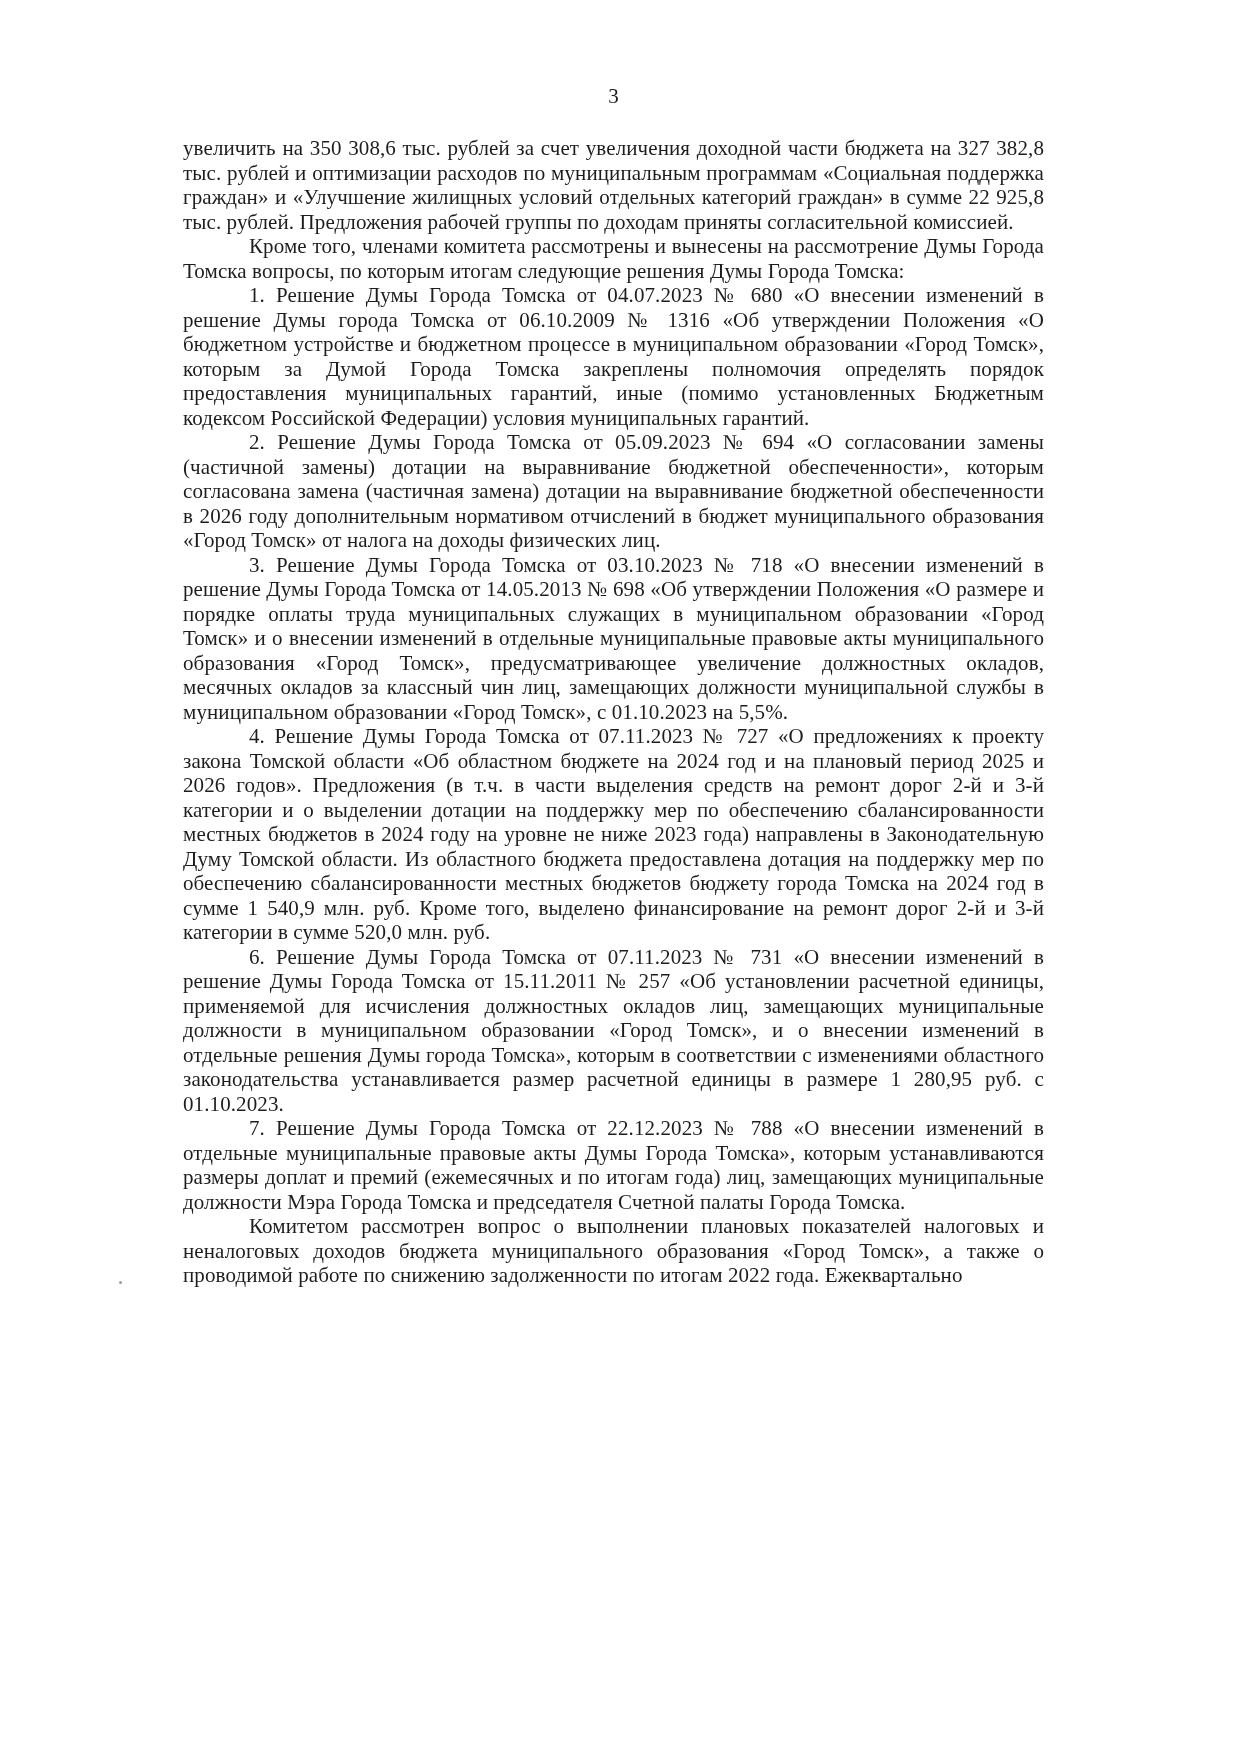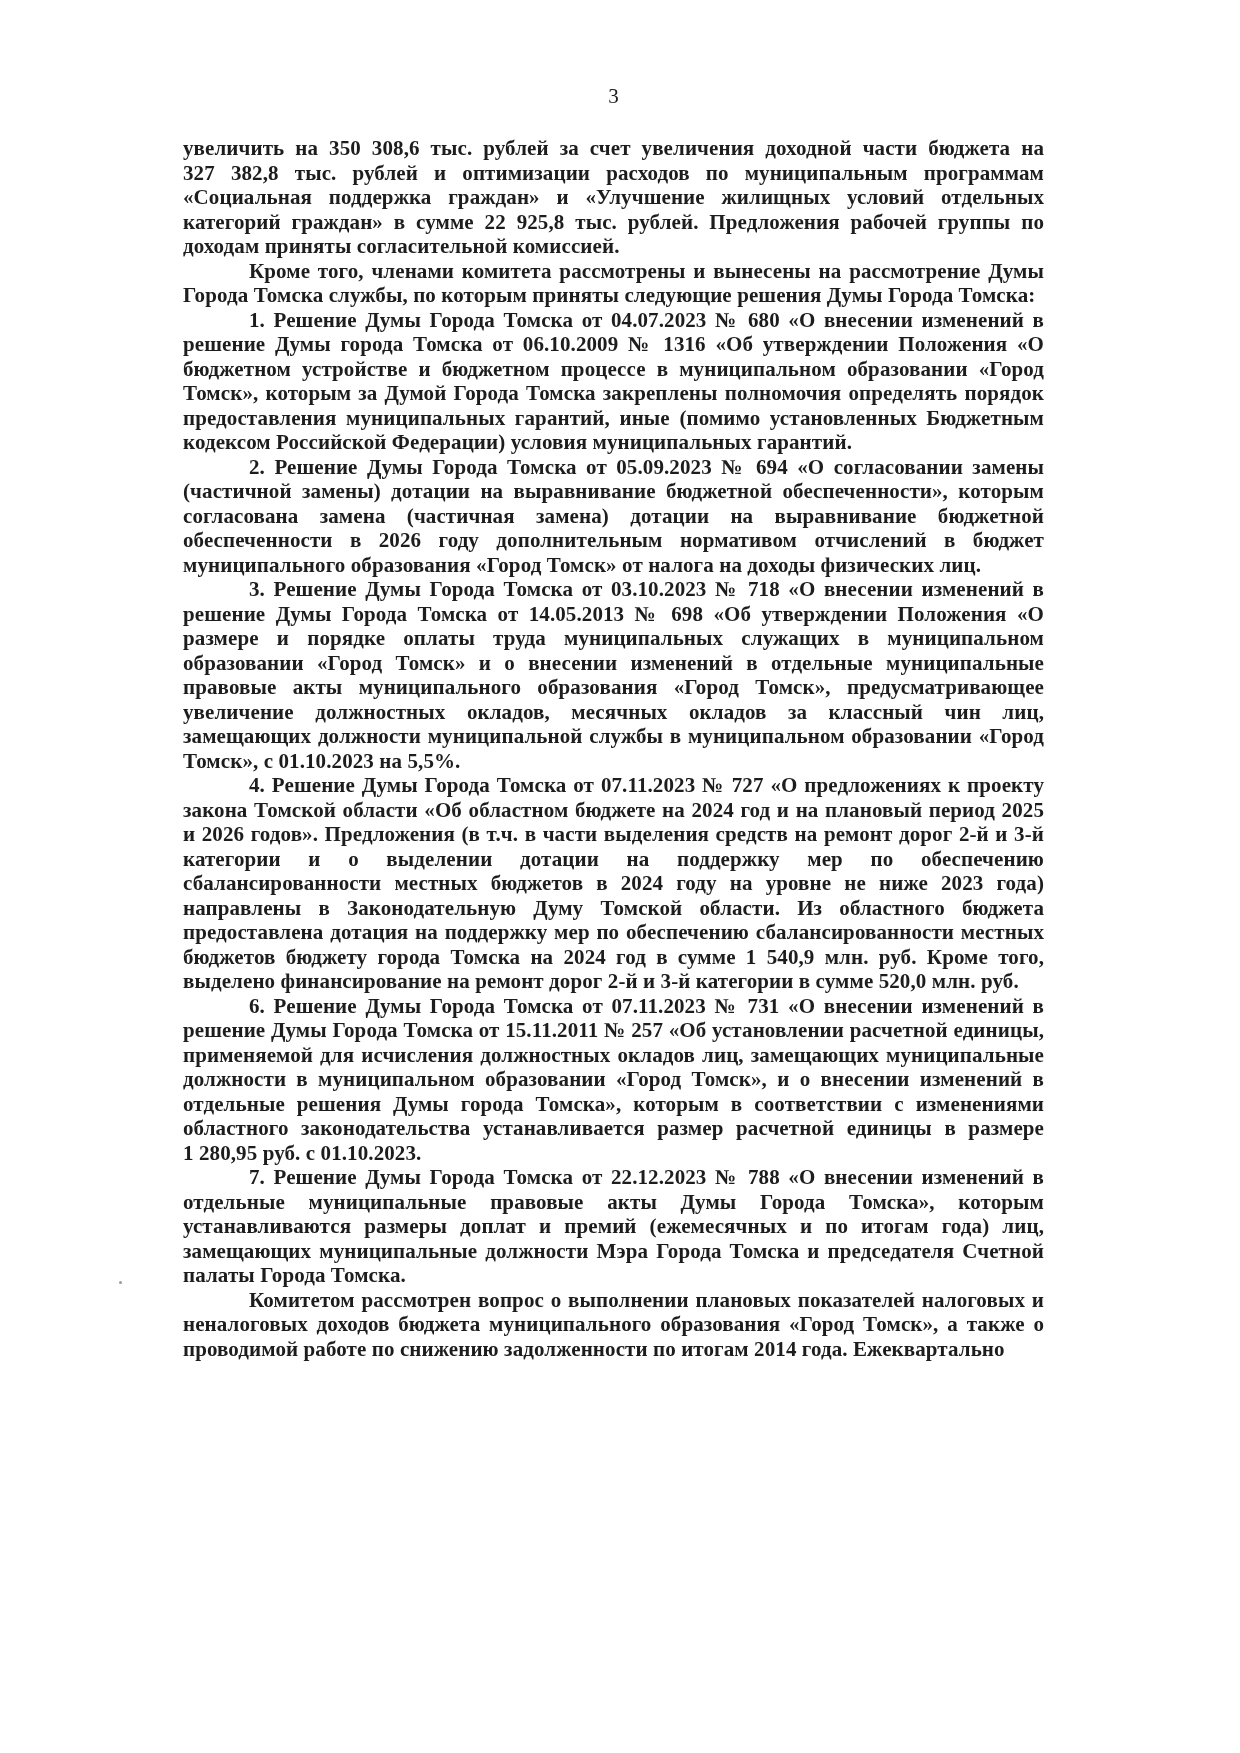--- a/index.html
+++ b/index.html
@@ -32,21 +32,20 @@
     left: 183px;
     width: 861px;
     font-size: 21px;
     line-height: 24.5px;
     text-align: justify;
     letter-spacing: 0.1px;
   }
   .para {
     margin: 0;
     text-indent: 66px;
-    font-weight: bold;
   }
   .para.no-indent {
     text-indent: 0;
   }
   .speck {
     position: absolute;
     left: 119px;
     top: 1281px;
     width: 3px;
     height: 3px;
@@ -55,22 +54,22 @@
   }
 </style>
 </head>
 <body>
 
 <div class="page">
   <div class="page-number">3</div>
   <div class="speck"></div>
   <div class="content">
     <p class="para no-indent">увеличить на 350&nbsp;308,6 тыс.&nbsp;рублей за счет увеличения доходной части бюджета на 327&nbsp;382,8 тыс.&nbsp;рублей и оптимизации расходов по муниципальным программам «Социальная поддержка граждан» и «Улучшение жилищных условий отдельных категорий граждан» в сумме 22&nbsp;925,8 тыс.&nbsp;рублей. Предложения рабочей группы по доходам приняты согласительной комиссией.</p>
-    <p class="para">Кроме того, членами комитета рассмотрены и вынесены на рассмотрение Думы Города Томска службы, по которым приняты следующие решения Думы Города Томска:</p>
+    <p class="para">Кроме того, членами комитета рассмотрены и вынесены на рассмотрение Думы Города Томска вопросы, по которым итогам следующие решения Думы Города Томска:</p>
     <p class="para">1.&nbsp;Решение Думы Города Томска от 04.07.2023 №&nbsp;680 «О внесении изменений в решение Думы города Томска от 06.10.2009 №&nbsp;1316 «Об утверждении Положения «О бюджетном устройстве и бюджетном процессе в муниципальном образовании «Город Томск», которым за Думой Города Томска закреплены полномочия определять порядок предоставления муниципальных гарантий, иные (помимо установленных Бюджетным кодексом Российской Федерации) условия муниципальных гарантий.</p>
     <p class="para">2.&nbsp;Решение Думы Города Томска от 05.09.2023 №&nbsp;694 «О согласовании замены (частичной замены) дотации на выравнивание бюджетной обеспеченности», которым согласована замена (частичная замена) дотации на выравнивание бюджетной обеспеченности в 2026 году дополнительным нормативом отчислений в бюджет муниципального образования «Город Томск» от налога на доходы физических лиц.</p>
     <p class="para">3.&nbsp;Решение Думы Города Томска от 03.10.2023 №&nbsp;718 «О внесении изменений в решение Думы Города Томска от 14.05.2013 №&nbsp;698 «Об утверждении Положения «О размере и порядке оплаты труда муниципальных служащих в муниципальном образовании «Город Томск» и о внесении изменений в отдельные муниципальные правовые акты муниципального образования «Город Томск», предусматривающее увеличение должностных окладов, месячных окладов за классный чин лиц, замещающих должности муниципальной службы в муниципальном образовании «Город Томск», с 01.10.2023 на 5,5%.</p>
     <p class="para">4.&nbsp;Решение Думы Города Томска от 07.11.2023 №&nbsp;727 «О предложениях к проекту закона Томской области «Об областном бюджете на 2024 год и на плановый период 2025 и 2026 годов». Предложения (в т.ч. в части выделения средств на ремонт дорог 2-й и 3-й категории и о выделении дотации на поддержку мер по обеспечению сбалансированности местных бюджетов в 2024 году на уровне не ниже 2023 года) направлены в Законодательную Думу Томской области. Из областного бюджета предоставлена дотация на поддержку мер по обеспечению сбалансированности местных бюджетов бюджету города Томска на 2024 год в сумме 1&nbsp;540,9 млн. руб. Кроме того, выделено финансирование на ремонт дорог 2-й и 3-й категории в сумме 520,0 млн. руб.</p>
     <p class="para">6.&nbsp;Решение Думы Города Томска от 07.11.2023 №&nbsp;731 «О внесении изменений в решение Думы Города Томска от 15.11.2011 №&nbsp;257 «Об установлении расчетной единицы, применяемой для исчисления должностных окладов лиц, замещающих муниципальные должности в муниципальном образовании «Город Томск», и о внесении изменений в отдельные решения Думы города Томска», которым в соответствии с изменениями областного законодательства устанавливается размер расчетной единицы в размере 1&nbsp;280,95 руб. с 01.10.2023.</p>
     <p class="para">7.&nbsp;Решение Думы Города Томска от 22.12.2023 №&nbsp;788 «О внесении изменений в отдельные муниципальные правовые акты Думы Города Томска», которым устанавливаются размеры доплат и премий (ежемесячных и по итогам года) лиц, замещающих муниципальные должности Мэра Города Томска и председателя Счетной палаты Города Томска.</p>
-    <p class="para">Комитетом рассмотрен вопрос о выполнении плановых показателей налоговых и неналоговых доходов бюджета муниципального образования «Город Томск», а также о проводимой работе по снижению задолженности по итогам 2014 года. Ежеквартально</p>
+    <p class="para">Комитетом рассмотрен вопрос о выполнении плановых показателей налоговых и неналоговых доходов бюджета муниципального образования «Город Томск», а также о проводимой работе по снижению задолженности по итогам 2022 года. Ежеквартально</p>
   </div>
 </div>
 
 </body></html>

